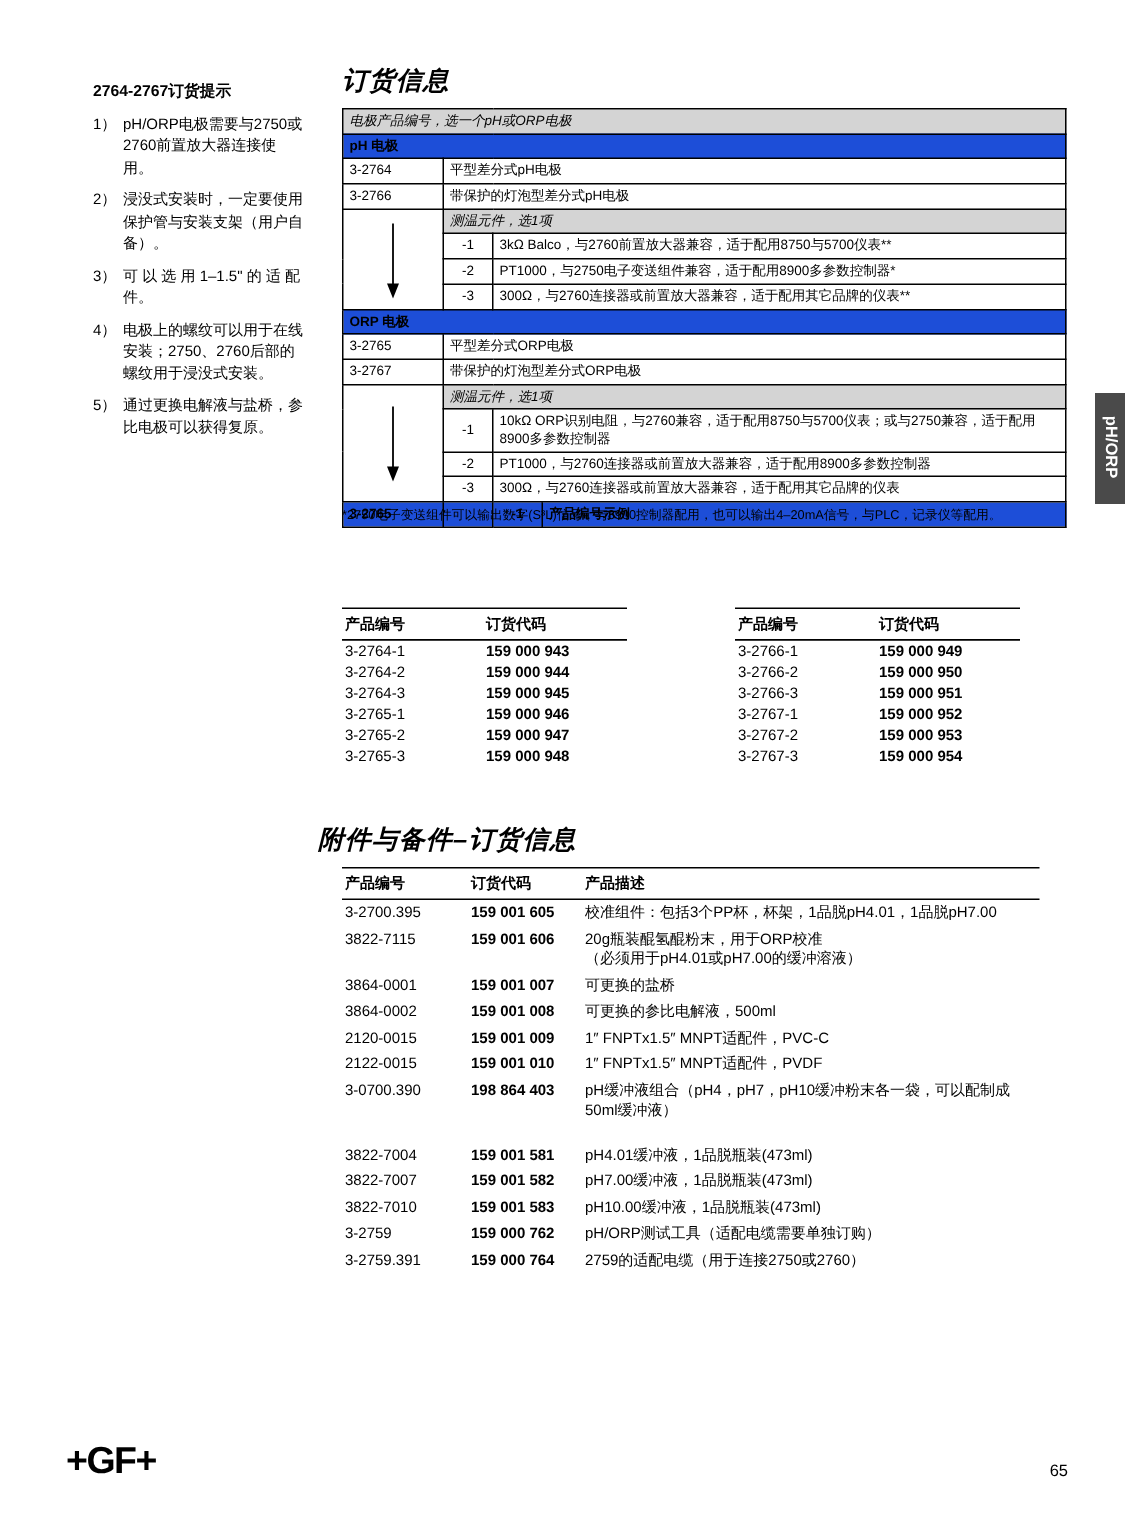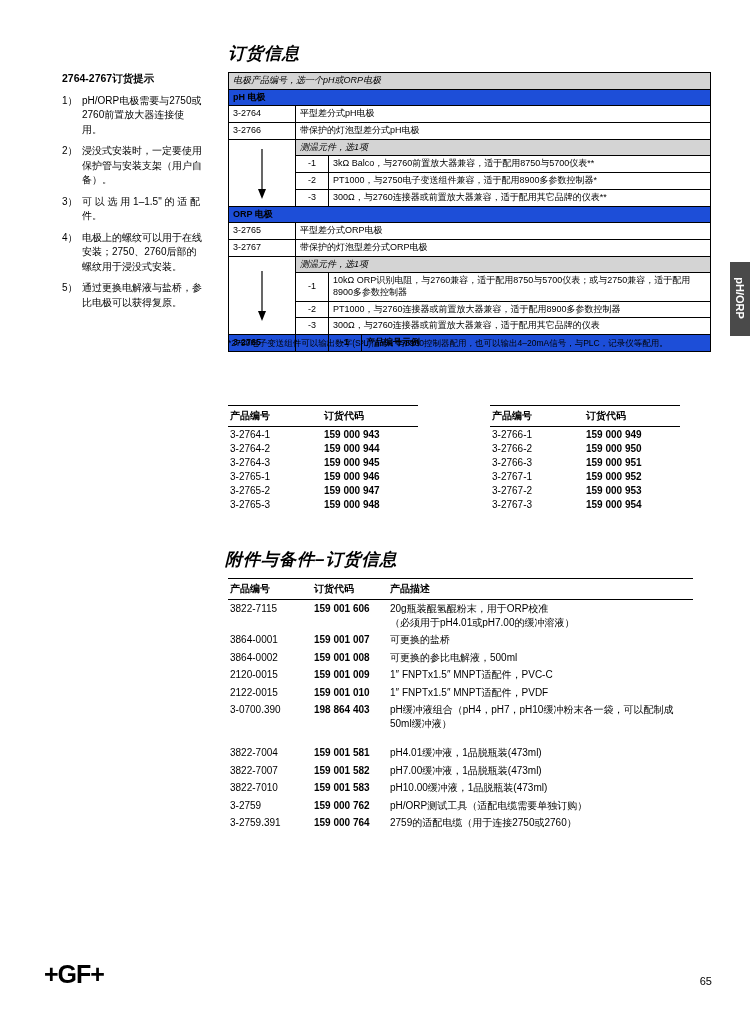--- a/index.html
+++ b/index.html
@@ -18,21 +18,21 @@
   .page {
     position: relative;
     width: 750px;
     height: 1017px;
   }
 
   
   .left-notes {
     position: absolute;
     left: 62px;
-    top: 72px;
+    top: 55px;
     width: 140px;
   }
   .left-notes .notes-title {
     font-size: 10.5px;
     font-weight: bold;
     margin-bottom: 8px;
     line-height: 1.3;
   }
   .note-item {
     display: flex;
@@ -50,21 +50,21 @@
 
   
   .section-title {
     position: absolute;
     font-size: 17px;
     font-weight: bold;
     letter-spacing: 1px;
     font-style: italic;
   }
   #ordering-title { left: 228px; top: 42px; }
-  #accessories-title { left: 225px; top: 548px; }
+  #accessories-title { left: 212px; top: 548px; }
 
   
   .main-table {
     position: absolute;
     left: 228px;
     top: 72px;
     width: 483px;
     border-collapse: collapse;
     font-size: 9px;
   }
@@ -393,20 +393,25 @@
   <table id="acc-table">
     <thead>
       <tr>
         <th class="acc-c1">产品编号</th>
         <th class="acc-c2">订货代码</th>
         <th>产品描述</th>
       </tr>
     </thead>
     <tbody id="acc-table-body">
         <tr>
+          <td class="acc-c1">3-2700.395</td>
+          <td class="acc-c2 bold">159 001 605</td>
+          <td style="white-space: pre-line;">校准组件：包括3个PP杯，杯架，1品脱pH4.01，1品脱pH7.00</td>
+        </tr>
+        <tr>
           <td class="acc-c1">3822-7115</td>
           <td class="acc-c2 bold">159 001 606</td>
           <td style="white-space: pre-line;">20g瓶装醌氢醌粉末，用于ORP校准
 （必须用于pH4.01或pH7.00的缓冲溶液）</td>
         </tr>
         <tr>
           <td class="acc-c1">3864-0001</td>
           <td class="acc-c2 bold">159 001 007</td>
           <td style="white-space: pre-line;">可更换的盐桥</td>
         </tr>

